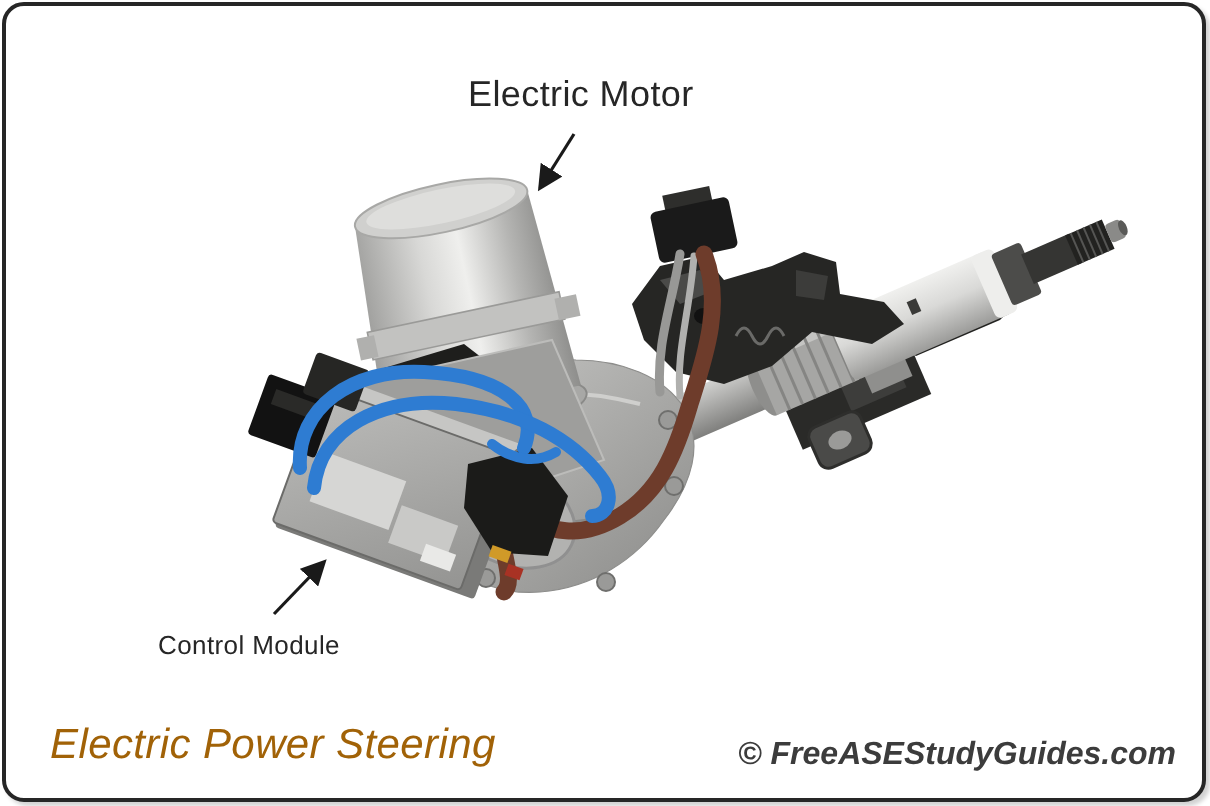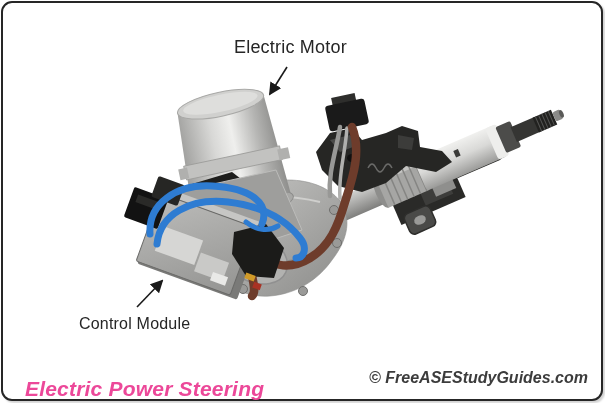--- a/index.html
+++ b/index.html
@@ -12,26 +12,25 @@
     border:2px solid #262626;border-radius:11px;background:#ffffff;
     box-shadow:2px 2px 2px rgba(0,0,0,0.18);
   }
   .canvas{position:absolute;left:0;top:0;width:605px;height:297px;}
   svg.illus{position:absolute;left:0;top:0;}
   .callout{
     position:absolute;color:#262626;font-size:18px;letter-spacing:0.2px;
     white-space:nowrap;
   }
   .callout.motor{left:234px;top:37px;}
-  .callout.module{left:79px;top:315px;font-size:16px;}
+  .callout.module{left:79px;top:315px;font-size:13px;}
   .title{
-    position:absolute;left:25px;top:361px;color:#ec4899;
-    font-size:21px;font-weight:bold;font-style:italic;letter-spacing:0.2px;
+    position:absolute;left:25px;top:361px;color:#a16207;
+    font-size:21px;font-weight:normal;font-style:italic;letter-spacing:0.2px;
     white-space:nowrap;
-    margin-top:16px;
   }
   .credit{
     position:absolute;right:17px;top:369px;color:#3c3c3c;
     font-size:16px;font-weight:bold;font-style:italic;white-space:nowrap;
   }
 </style>
 </head>
 <body>
 
 <div class="frame"></div>

